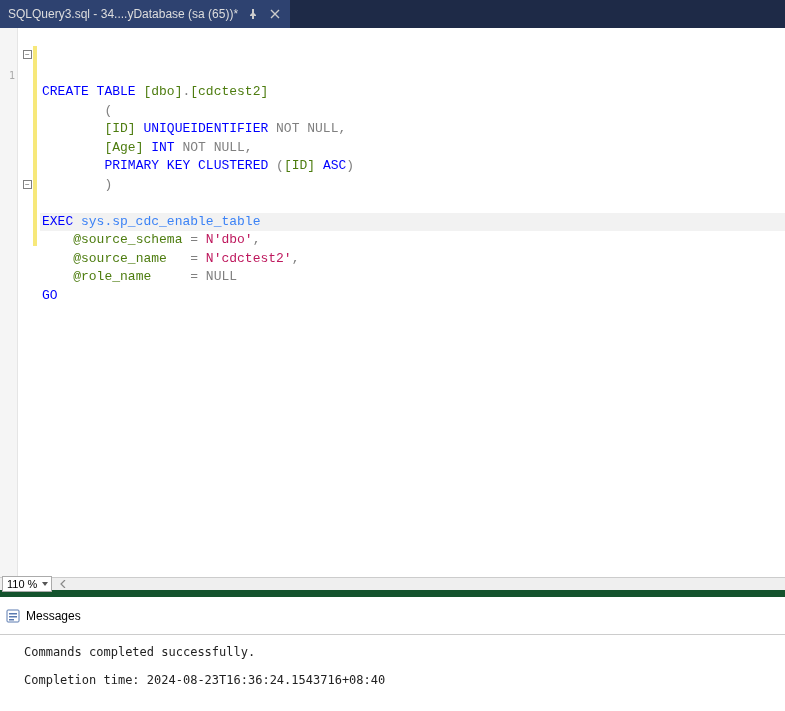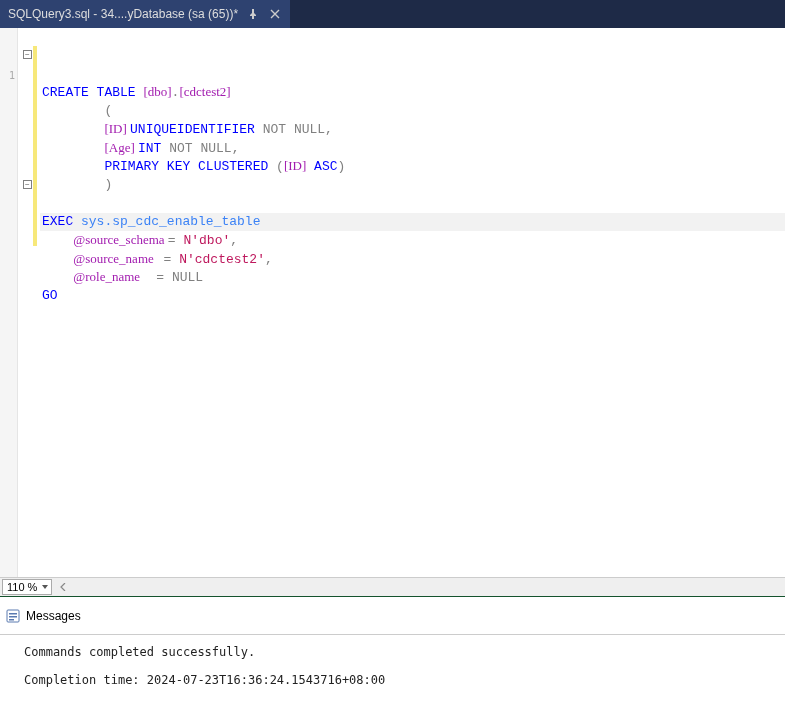--- a/index.html
+++ b/index.html
@@ -103,29 +103,29 @@
   .code-line { height: 18.5px; }
   .hl-line {
     position: absolute;
     left: 0; right: 0;
     height: 18.5px;
     background: #f2f2f2;
     z-index: 0;
   }
   .code-content { position: relative; z-index: 1; }
   .kw-blue { color: #0000ff; }
-  .kw-teal { color: #a21caf; font-family: Liberation Serif, serif; }
+  .kw-teal { color: #4d7c0f; }
   .kw-gray { color: #808080; }
   .kw-red  { color: #be185d; }
   .kw-darkred { color: #3b82f6; }
   .zoom-bar {
     height: 20px;
     background: #efefef;
     border-top: 1px solid #ccc;
-    border-bottom: 1px solid #14532d;
+    border-bottom: 7px solid #14532d;
     display: flex;
     align-items: center;
     font-family: "Segoe UI", sans-serif;
     font-size: 11px;
     padding-left: 2px;
     gap: 4px;
   }
   .zoom-select {
     background: #fff;
     border: 1px solid #ababab;
@@ -224,15 +224,15 @@
         <rect x="1" y="1" width="12" height="12" rx="1" fill="none" stroke="#5a7ab0"></rect>
         <rect x="3" y="4" width="8" height="1.5" fill="#5a7ab0"></rect>
         <rect x="3" y="7" width="8" height="1.5" fill="#5a7ab0"></rect>
         <rect x="3" y="10" width="5" height="1.5" fill="#5a7ab0"></rect>
       </svg>
     </span>
     <span>Messages</span>
   </div>
   <div class="messages-body">
     <div class="msg-line">Commands completed successfully.</div>
-    <div class="msg-line">Completion time: 2024-07-23T16:36:24.1543716+08:00</div>
+    <div class="msg-line">Completion time: 2024-08-23T16:36:24.1543716+08:40</div>
   </div>
 </div>
 
 </body></html>

